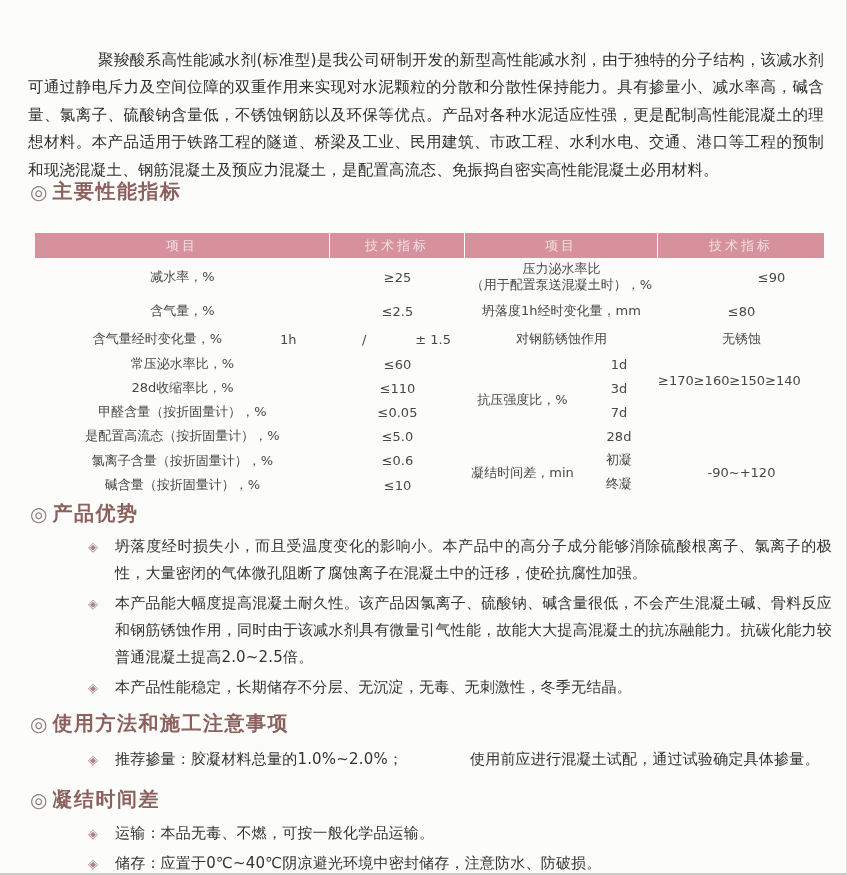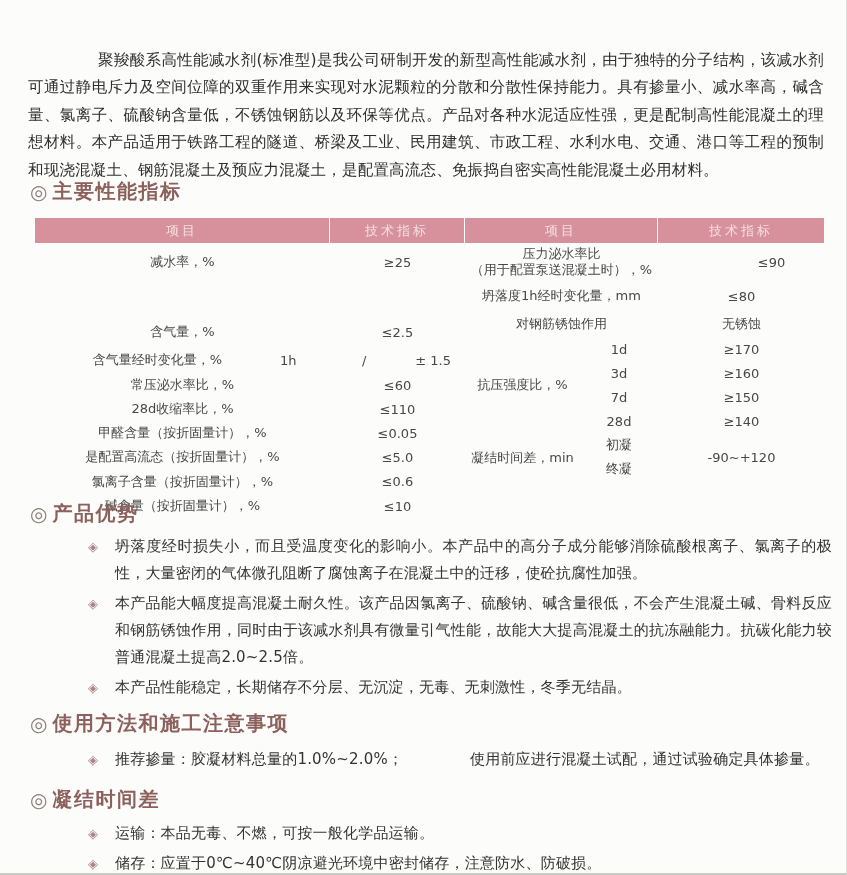--- a/index.html
+++ b/index.html
@@ -29,56 +29,56 @@
     position:absolute;left:30px;margin:0;
     font-size:20px;font-weight:bold;color:#8c605c;
     letter-spacing:1.5px;display:flex;align-items:center;
   }
   .sec-h .mk{
     font-weight:normal;color:#8b7d77;font-size:20px;
     margin-right:5px;letter-spacing:0;
   }
   
   .ptable{
-    position:absolute;top:218px;left:35px;width:790px;
+    position:absolute;top:233px;left:35px;width:790px;
     font-size:13px;color:#474747;
   }
   .thead{
     display:grid;grid-template-columns:294px 134px 192px 166px;
     grid-column-gap:1px;background:#fcfcfa;height:25px;
   }
   .th{
     background:#d7919d;color:#f3dfe1;
     display:flex;align-items:center;justify-content:center;
     letter-spacing:3px;font-size:13px;
   }
   .tbody{display:flex;}
   .tb-left{width:430px;}
   .tb-right{width:360px;}
   .lrow{display:grid;grid-template-columns:295px 135px;align-items:center;text-align:center;}
   .lrow:nth-child(1){height:38px;}
-  .lrow:nth-child(2){height:30px;margin-top:36px;}
+  .lrow:nth-child(2){height:30px;}
   .lrow:nth-child(3){height:26px;}
   .lrow:nth-child(4),.lrow:nth-child(5),.lrow:nth-child(6),.lrow:nth-child(7){height:24px;}
   .lrow:nth-child(8){height:25px;}
   .lrow:nth-child(9){height:24px;}
   .lrow.sp .c1{display:flex;align-items:center;}
   .lrow.sp .c1 .lbl{flex:1;text-align:center;}
   .lrow.sp .c1 .t1h{width:50px;text-align:left;}
   .lrow.sp .c2{display:flex;align-items:center;justify-content:space-between;padding:0 14px 0 32px;box-sizing:border-box;}
   .rrow{display:grid;grid-template-columns:193px 167px;align-items:center;text-align:center;}
   .rrow.r1{height:38px;gap:30px;}
   .rrow.r1 .two{line-height:16px;}
   .rrow.r2{height:30px;}
   .rrow.r3{height:26px;}
   .grp{display:flex;}
   .grp .glabel{width:115px;display:flex;align-items:center;justify-content:center;text-align:center;}
   .grp .gsubs{width:78px;display:flex;flex-direction:column;text-align:right;}
   .grp .gsubs div{height:24px;display:flex;align-items:center;justify-content:center;}
-  .grp .gvals{width:167px;display:flex;flex-direction:column;}
+  .grp .gvals{width:167px;display:flex;margin-top:16px;}
   .grp .gvals div{height:24px;display:flex;align-items:center;justify-content:center;}
   .grp.g1{height:96px;}
   .grp.g2{height:49px;}
   .grp.g2 .gval-single{width:167px;display:flex;align-items:center;justify-content:center;}
   .grp.g2 .gsubs div{height:24px;}
   
   .blist{position:absolute;left:88px;width:744px;}
   .bitem{display:flex;margin-bottom:3px;}
   .dm{
     width:27px;flex:0 0 27px;color:#ab8385;font-size:13px;

